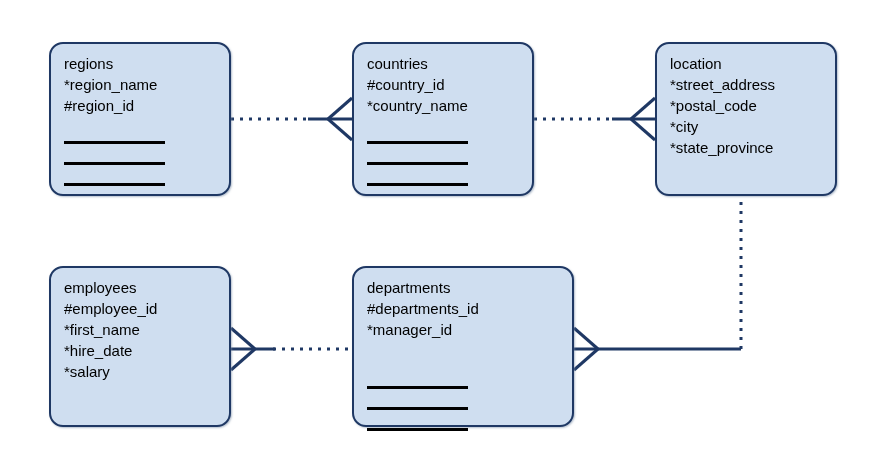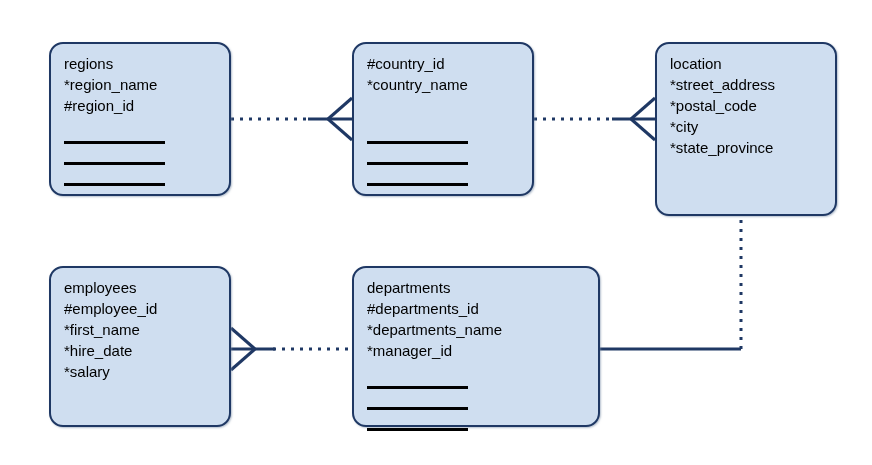--- a/index.html
+++ b/index.html
@@ -100,55 +100,55 @@
     </div>
     <div class="rules" style="top:97px; width:101px;">
       <div class="rule"></div>
       <div class="rule"></div>
       <div class="rule"></div>
     </div>
   </div>
 
   <div class="entity" style="left:352px; top:42px; width:182px; height:154px;">
     <div class="entity-body">
+      <div class="attr">countries</div>
       <div class="attr">#country_id</div>
       <div class="attr">*country_name</div>
     </div>
     <div class="rules" style="top:97px; width:101px;">
       <div class="rule"></div>
       <div class="rule"></div>
       <div class="rule"></div>
     </div>
   </div>
 
-  <div class="entity" style="left:655px; top:42px; width:182px; height:174px;">
+  <div class="entity" style="left:655px; top:42px; width:182px; height:154px;">
     <div class="entity-body">
       <div class="attr">location</div>
       <div class="attr">*street_address</div>
       <div class="attr">*postal_code</div>
       <div class="attr">*city</div>
       <div class="attr">*state_province</div>
     </div>
   </div>
 
   <div class="entity" style="left:49px; top:266px; width:182px; height:161px;">
     <div class="entity-body">
       <div class="attr">employees</div>
       <div class="attr">#employee_id</div>
       <div class="attr">*first_name</div>
       <div class="attr">*hire_date</div>
       <div class="attr">*salary</div>
     </div>
   </div>
 
-  <div class="entity" style="left:352px; top:266px; width:248px; height:161px;">
+  <div class="entity" style="left:352px; top:266px; width:222px; height:161px;">
     <div class="entity-body">
       <div class="attr">departments</div>
       <div class="attr">#departments_id</div>
-      <div class="attr">*departments_name</div>
       <div class="attr">*manager_id</div>
     </div>
     <div class="rules" style="top:118px; width:101px;">
       <div class="rule"></div>
       <div class="rule"></div>
       <div class="rule"></div>
     </div>
   </div>
 
 </div>

